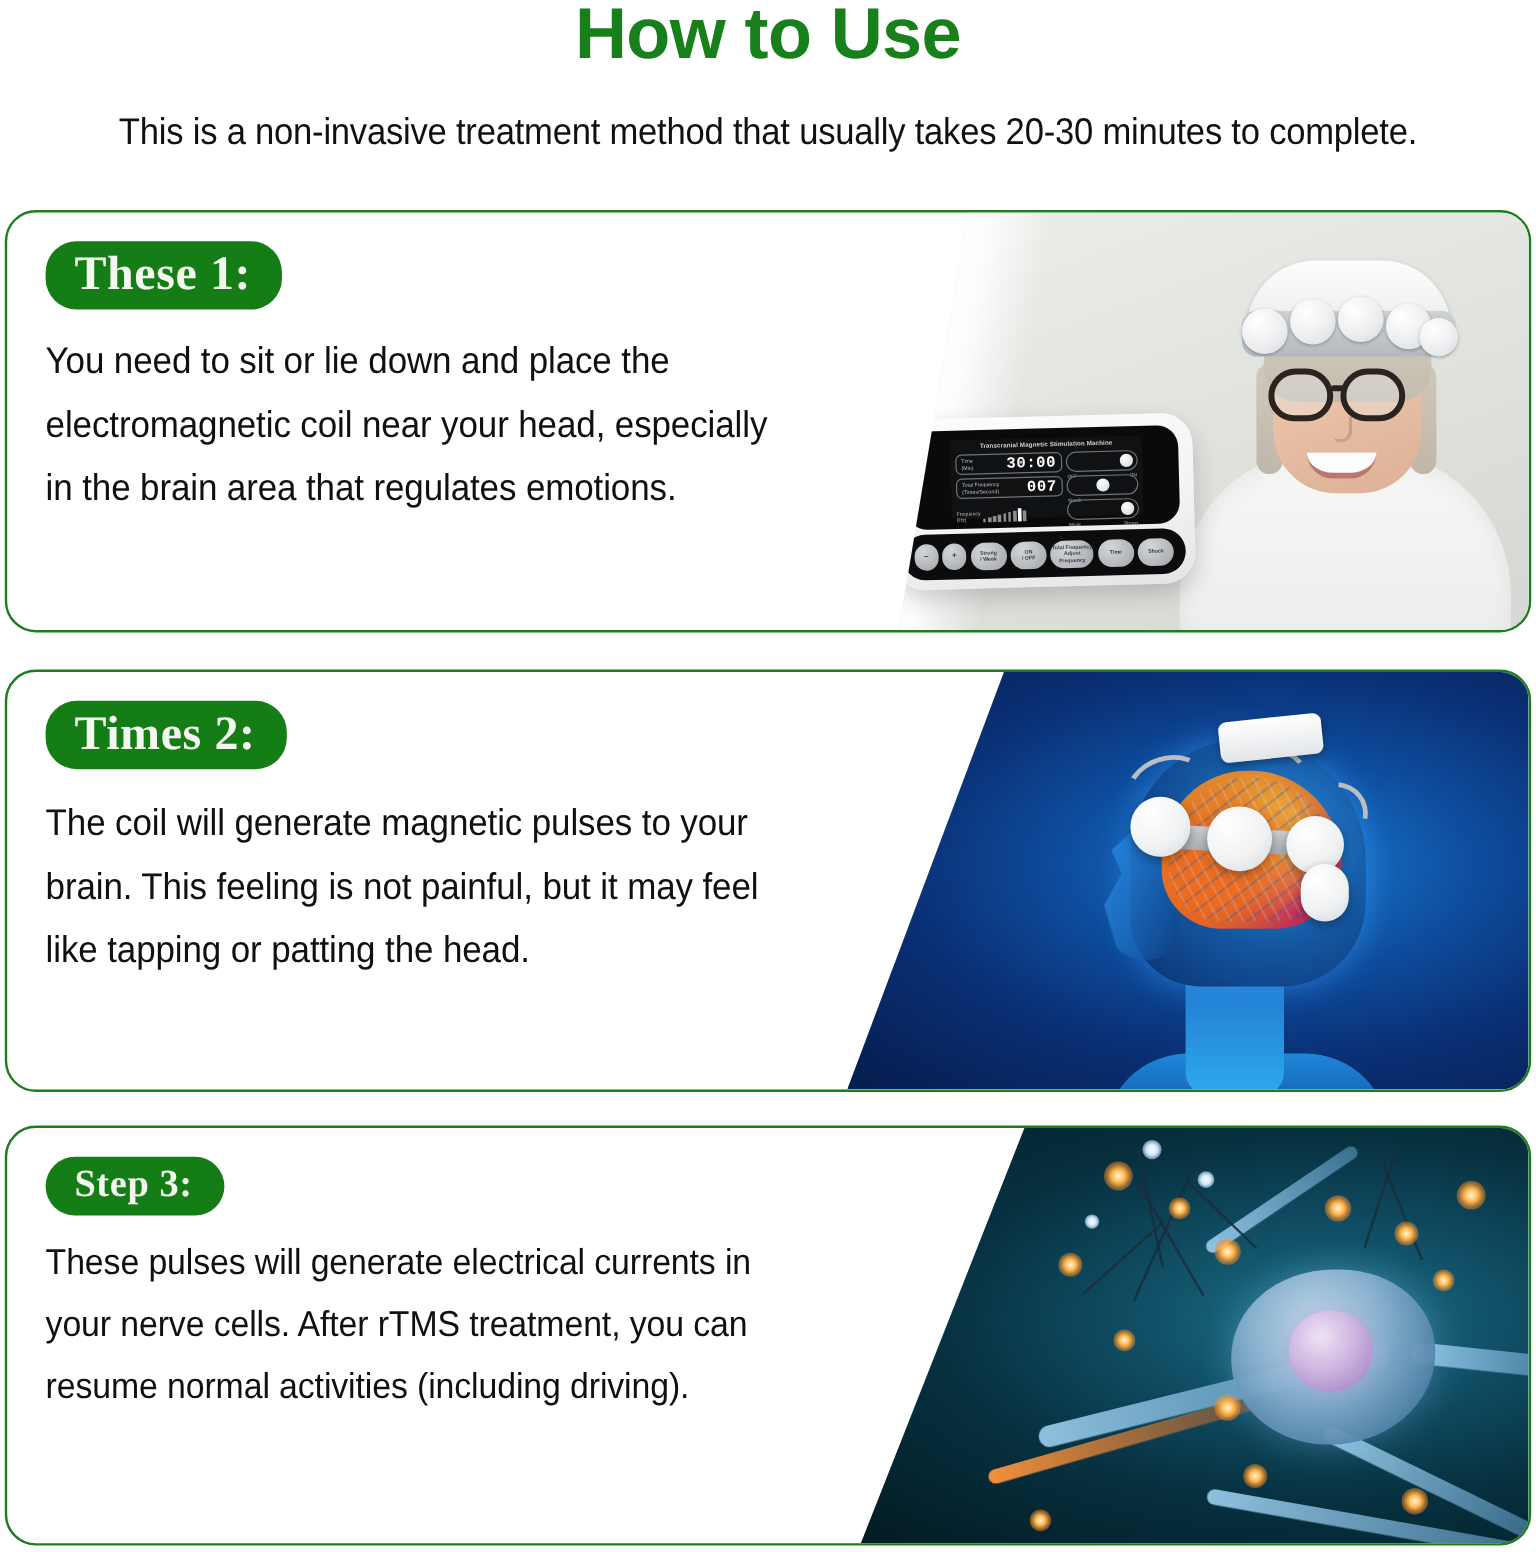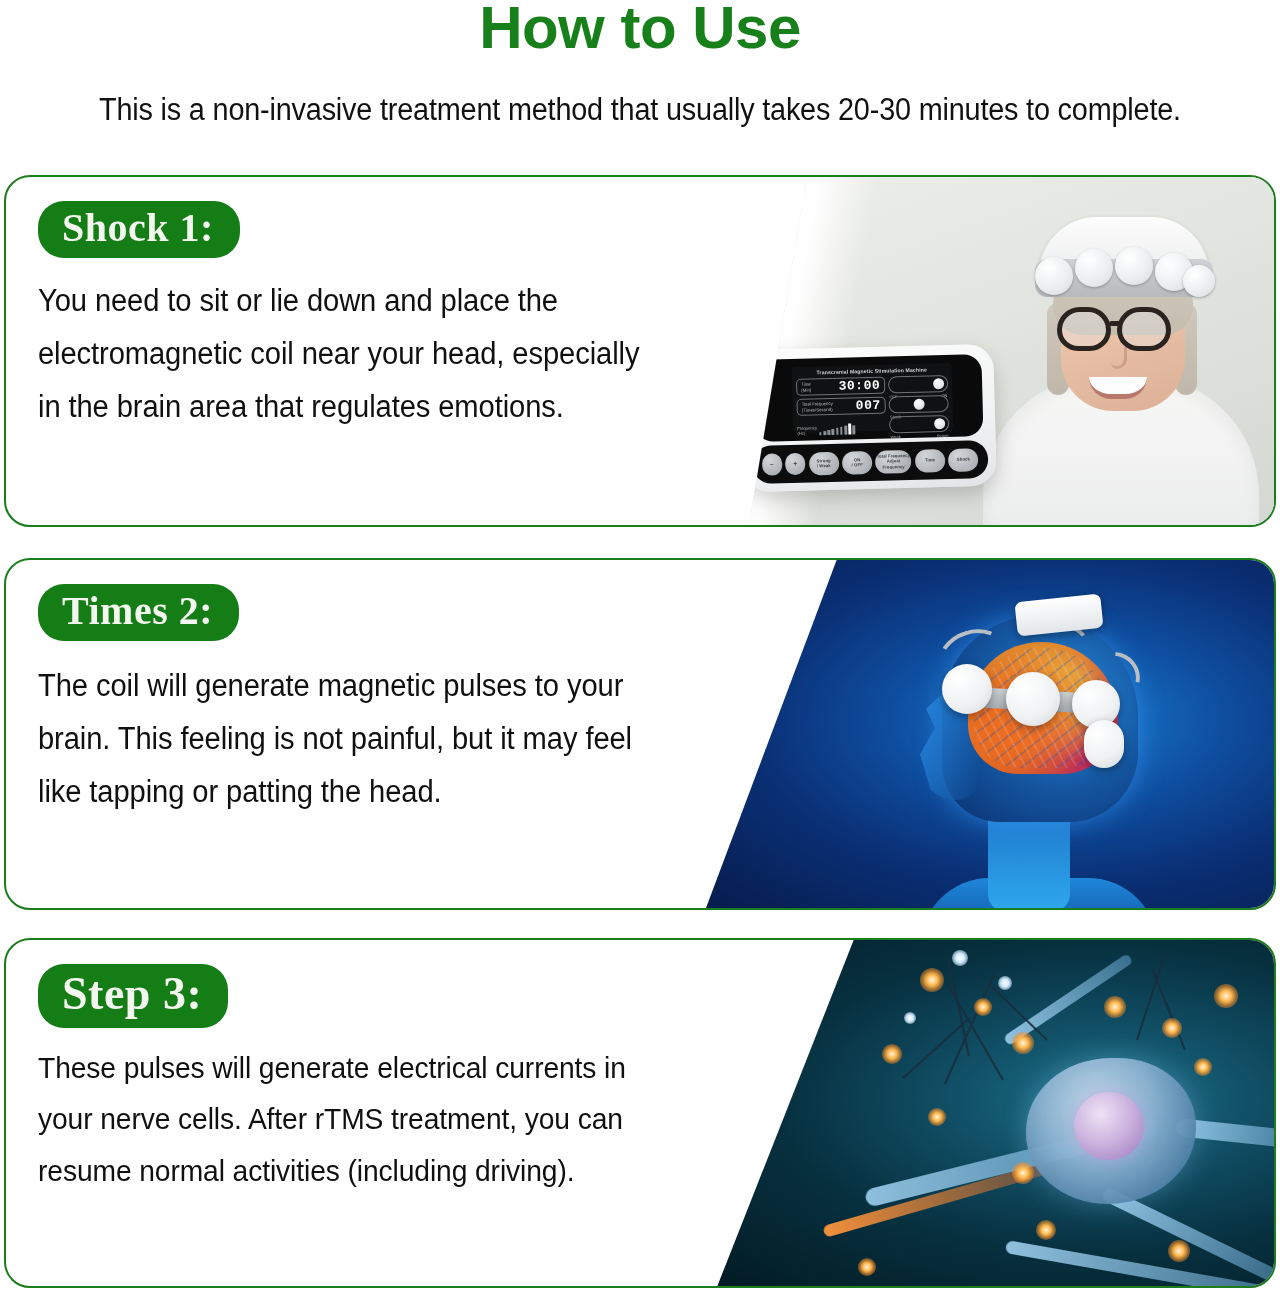--- a/index.html
+++ b/index.html
@@ -96,21 +96,21 @@
     font-size: 31px;
     line-height: 1.71;
     color: #101010;
     font-family: "Liberation Sans", sans-serif;
     transform: scaleX(0.94);
     transform-origin: left top;
     max-width: 660px;
     letter-spacing: -0.1px;
   }
   #card-3 .step-body { font-size: 30px; line-height: 1.72; margin-top: 14px; max-width: 690px;}
-  #card-3 .step-badge { font-size: 46px; }
+  #card-3 .step-badge { font-size: 32px; }
   #card-2 .step-body { margin-top: 18px; }
 
   
   .step-image {
     position: absolute;
     top: 0; right: 0;
     height: 100%;
     z-index: 1;
     overflow: hidden;
   }
@@ -569,21 +569,21 @@
 / OFF</div>
             <div class="dev-btn lg">Total Frequency
 Adjust Frequency</div>
             <div class="dev-btn md">Time</div>
             <div class="dev-btn md">Shock</div>
           </div>
         </div>
       </div>
 
       <div class="step-text-col">
-        <div class="step-badge">Shock 1:</div>
+        <div class="step-badge">These 1:</div>
         <div class="step-body">You need to sit or lie down and place the electromagnetic coil near your head, especially in the brain area that regulates emotions.</div>
       </div>
 
     </div>
   </div>
 
   <div class="step-card" id="card-2">
     <div class="card-inner">
 
       <div class="step-image" id="img-2">

